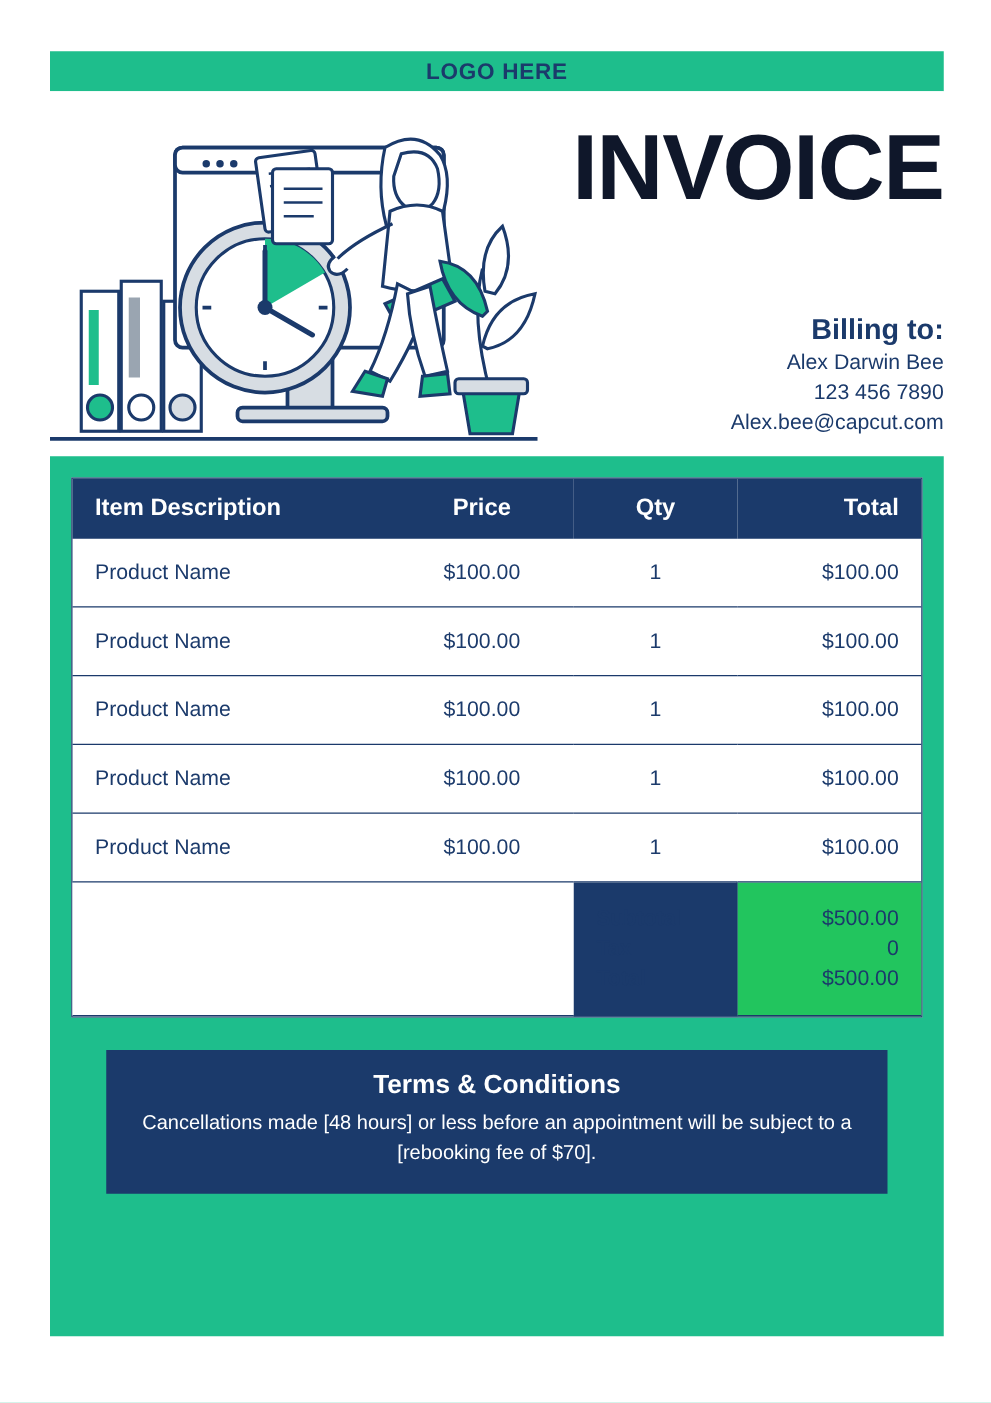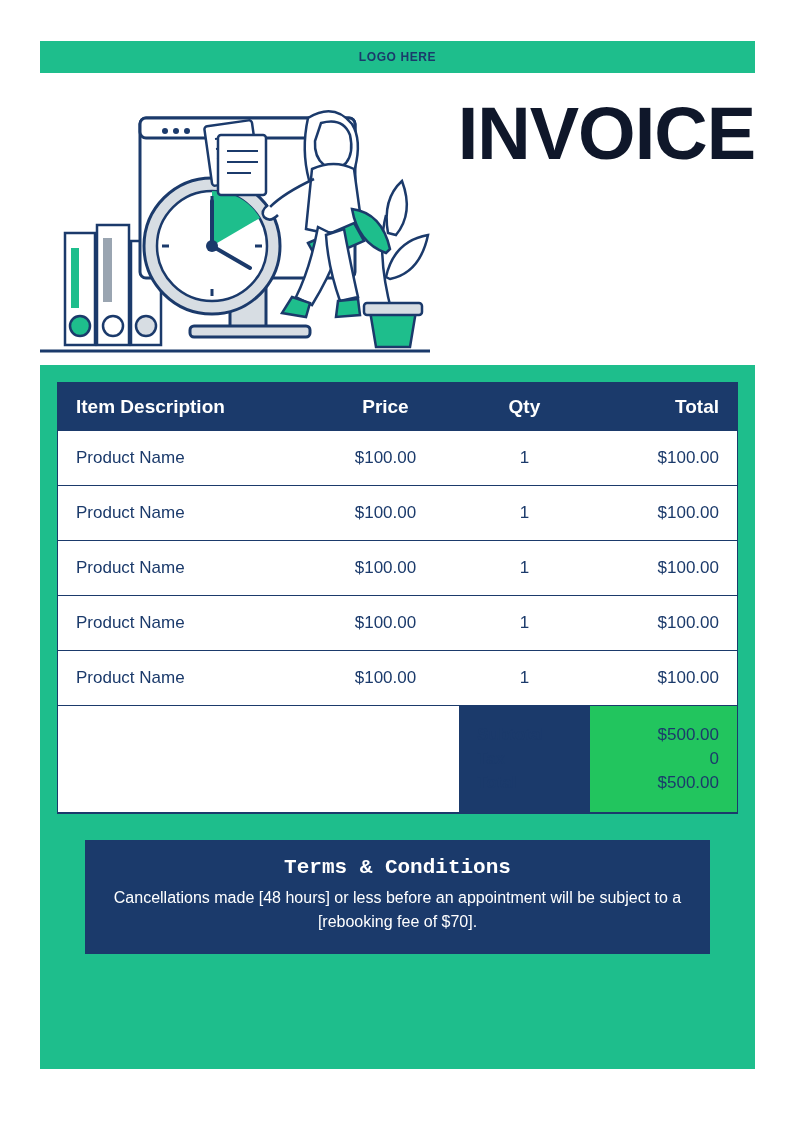--- a/index.html
+++ b/index.html
@@ -29,21 +29,21 @@
     top: 41px;
     width: 715px;
     height: 32px;
     background: #1ebe8c;
     display: flex;
     align-items: center;
     justify-content: center;
   }
   .logo-band .logo-text {
     color: #1b3a6b;
-    font-size: 12px;
+    font-size: 18px;
     font-weight: bold;
     letter-spacing: 0.6px;
   }
 
   
   .hero {
     position: absolute;
     left: 40px;
     top: 73px;
     width: 715px;
@@ -172,21 +172,20 @@
     background: #1b3a6b;
     color: #ffffff;
     text-align: center;
     padding: 16px 20px 20px 20px;
     box-sizing: border-box;
   }
   .terms .terms-title {
     font-size: 21px;
     font-weight: bold;
     margin-bottom: 7px;
-    font-family: Liberation Mono, monospace;
   }
   .terms .terms-body {
     font-size: 16px;
     line-height: 24px;
   }
 
   
   .thankyou {
     position: absolute;
     left: 17px;
@@ -296,20 +295,26 @@
           <path d="M350 196 q30 -6 38 -44 q-34 6 -42 42 z" fill="#ffffff" stroke="#1b3a6b" stroke-width="2.5"></path>
           <path d="M348 150 q-6 -34 14 -52 q12 32 -6 54 z" fill="#ffffff" stroke="#1b3a6b" stroke-width="2.5"></path>
           <path d="M330 228 l46 0 l-6 36 l-34 0 z" fill="#1ebe8c" stroke="#1b3a6b" stroke-width="2.5"></path>
           <rect x="324" y="220" width="58" height="12" rx="3" fill="#d7dde3" stroke="#1b3a6b" stroke-width="2.5"></rect>
         </g>
       </svg>
     </div>
 
     <div class="invoice-title">INVOICE</div>
 
+    <div class="billing-block">
+      <div class="billing-title">Billing to:</div>
+      <div class="billing-line">Alex Darwin Bee</div>
+      <div class="billing-line">123 456 7890</div>
+      <div class="billing-line">Alex.bee@capcut.com</div>
+    </div>
   </div>
 
   <div class="green-panel">
 
     <div class="table-wrap">
       <table class="items">
         <thead>
           <tr>
             <th class="c-desc">Item Description</th>
             <th class="c-price">Price</th>

